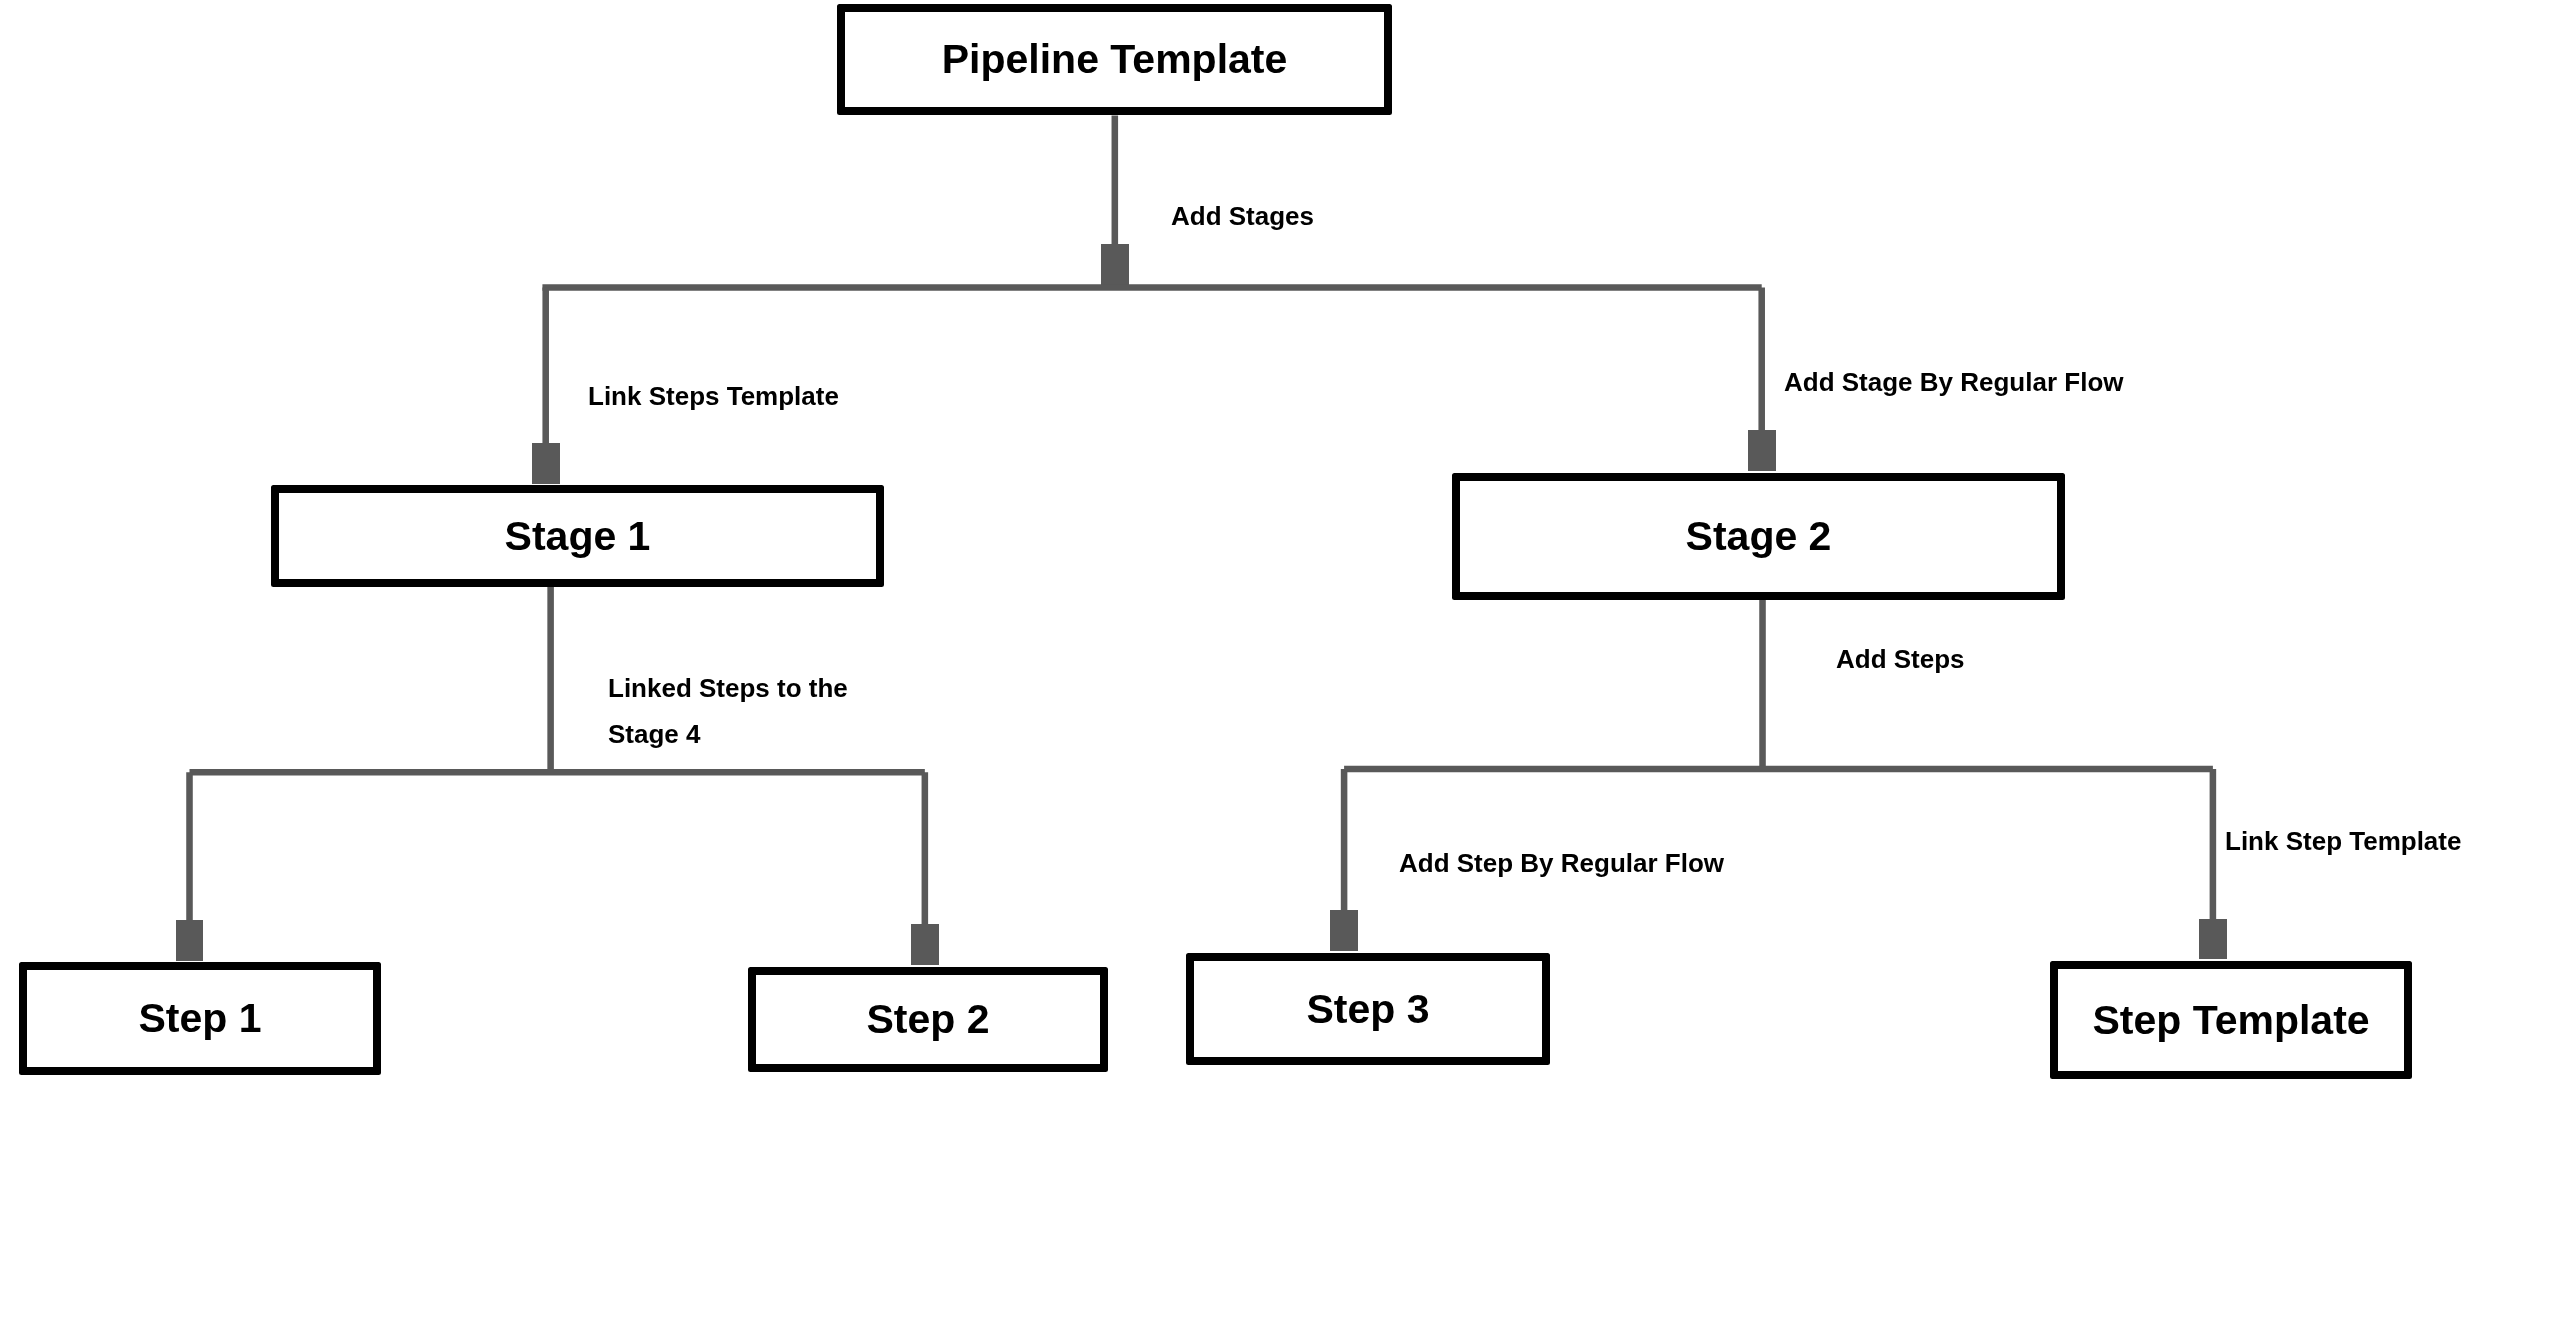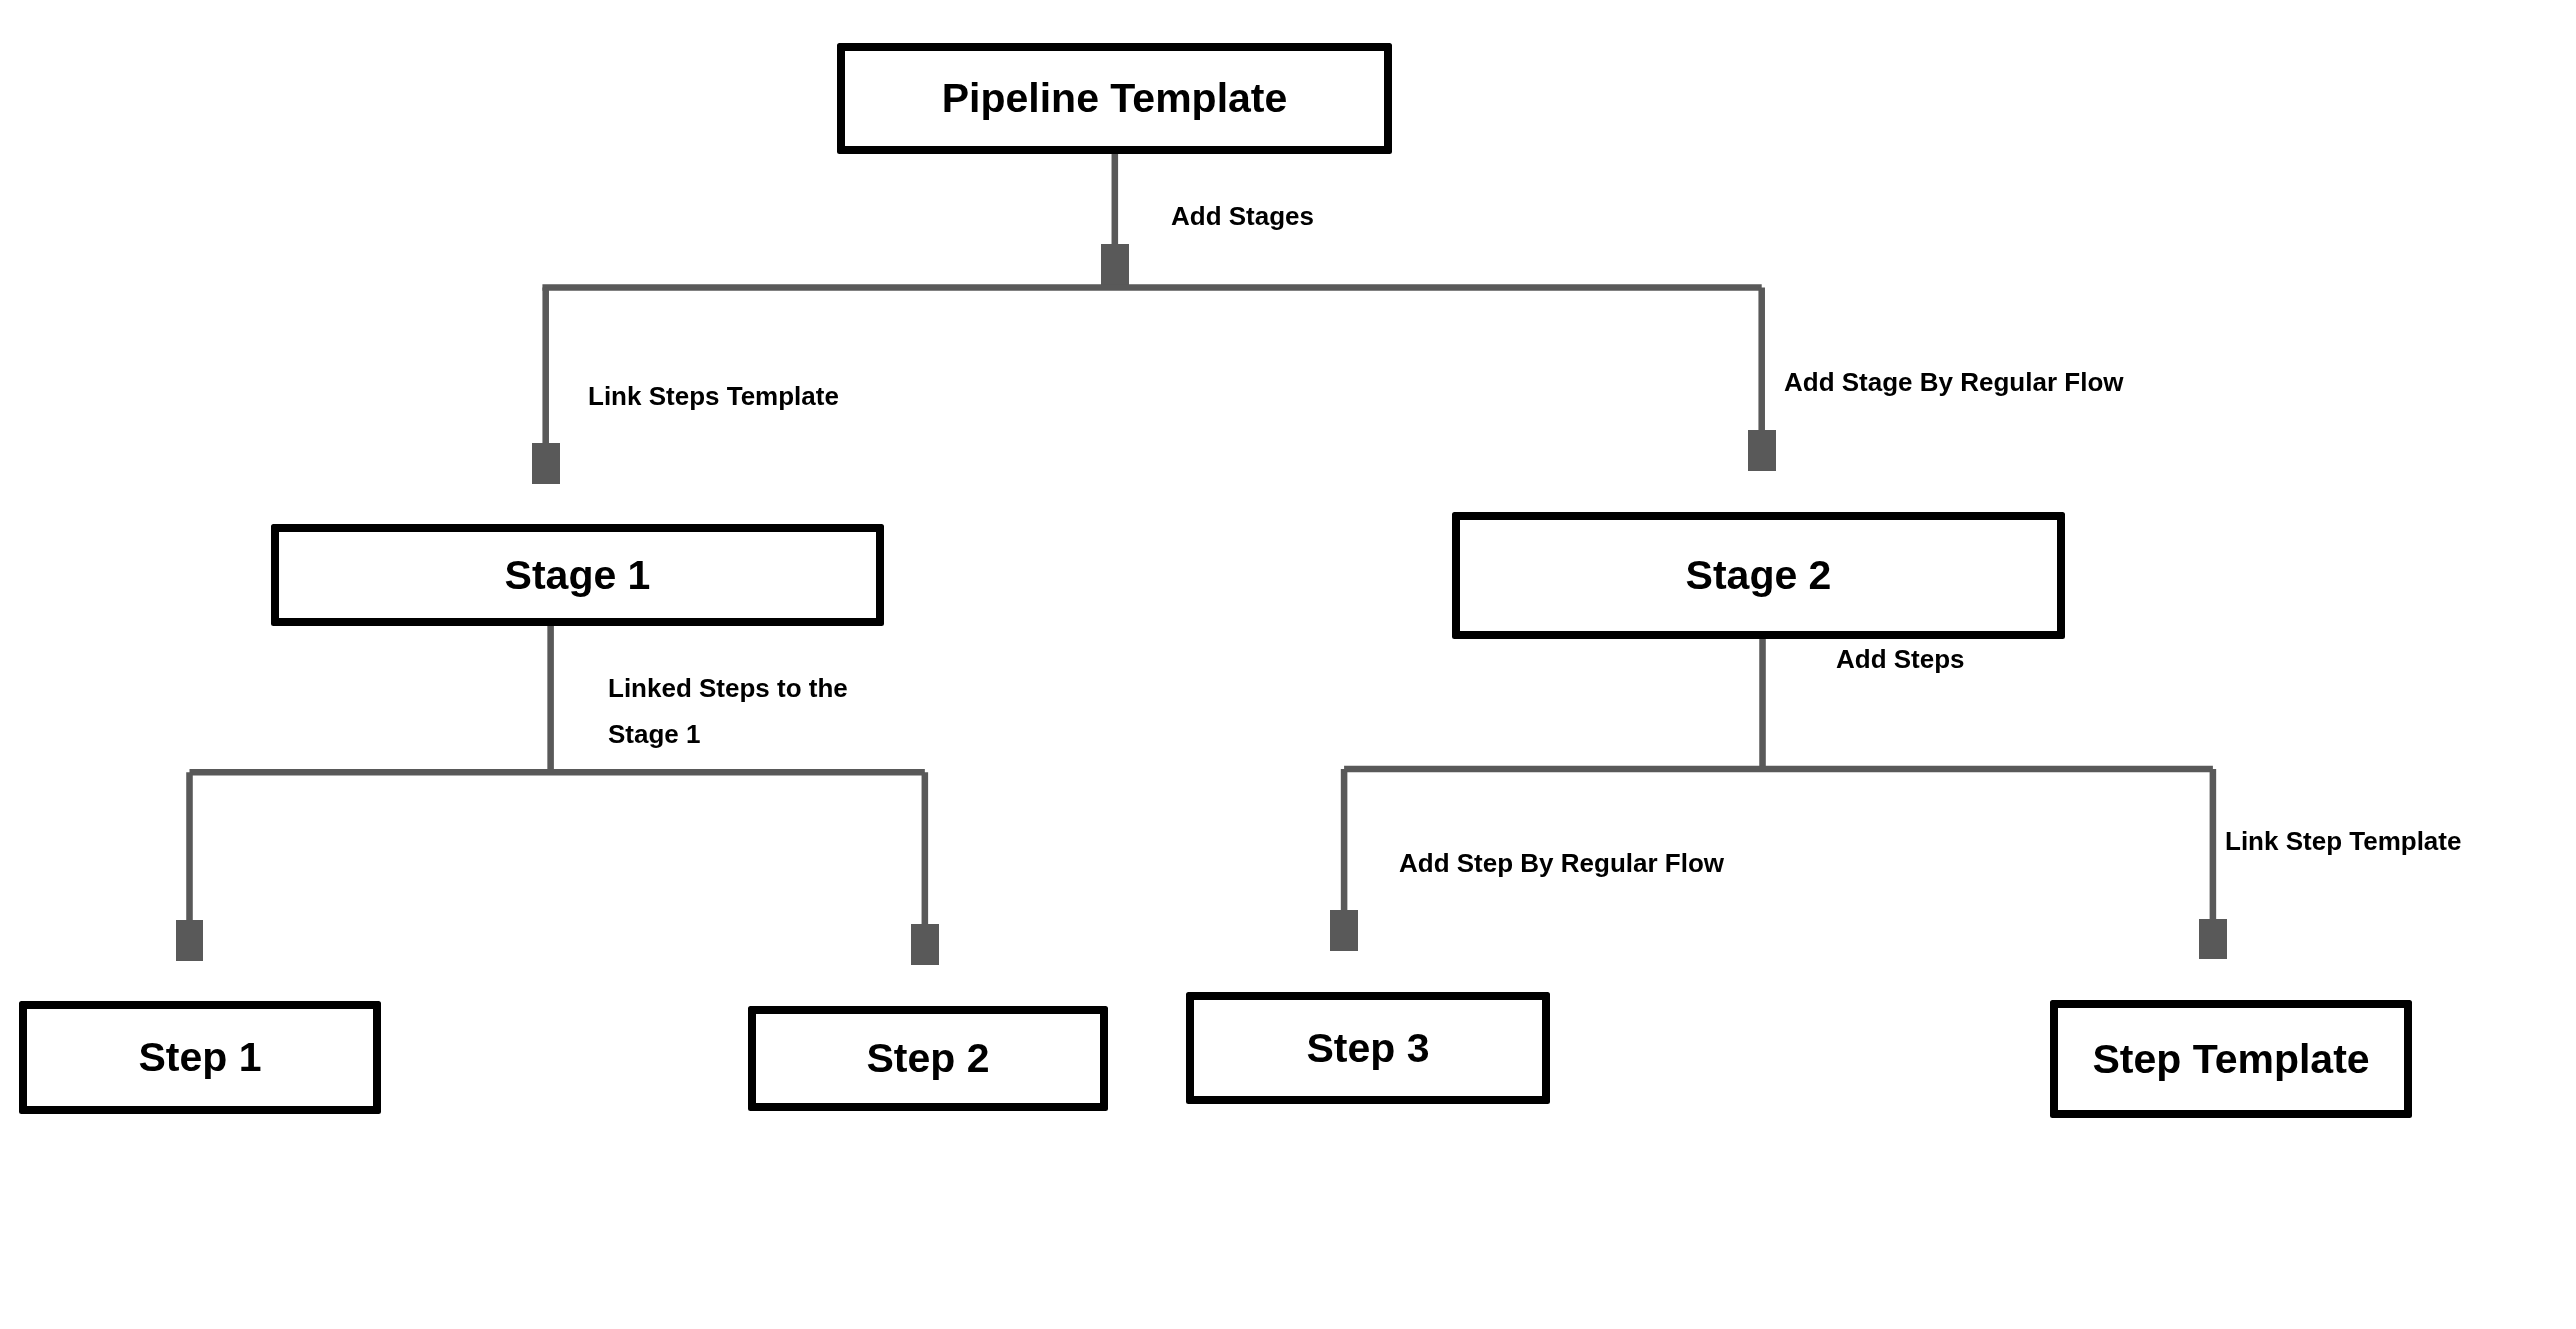--- a/index.html
+++ b/index.html
@@ -33,21 +33,20 @@
     background: #ffffff;
     border: 8.2px solid #000000;
     border-radius: 2.5px;
     display: flex;
     align-items: center;
     justify-content: center;
     font-size: 41px;
     font-weight: bold;
     color: #000000;
     text-align: center;
-    margin-top: 39px;
   }
   .edge-label {
     position: absolute;
     font-size: 26px;
     font-weight: bold;
     color: #000000;
     line-height: 46px;
     white-space: nowrap;
   }
   .edge-label.wrap {
@@ -99,21 +98,21 @@
   <div class="node" style="left:1186px; top:953px; width:364px; height:112px;">Step 3</div>
 
   <div class="node" style="left:2050px; top:961px; width:362px; height:118px;">Step Template</div>
 
   <div class="edge-label" style="left:1171px; top:193px;">Add Stages</div>
 
   <div class="edge-label" style="left:588px; top:373px;">Link Steps Template</div>
 
   <div class="edge-label" style="left:1784px; top:359px;">Add Stage By Regular Flow</div>
 
-  <div class="edge-label wrap" style="left:608px; top:665px;">Linked Steps to the Stage 1</div>
+  <div class="edge-label wrap" style="left:608px; top:665px;">Linked Steps to the Stage 4</div>
 
   <div class="edge-label" style="left:1836px; top:636px;">Add Steps</div>
 
   <div class="edge-label" style="left:1399px; top:840px;">Add Step By Regular Flow</div>
 
   <div class="edge-label" style="left:2225px; top:818px;">Link Step Template</div>
 
 </div>
 
 

